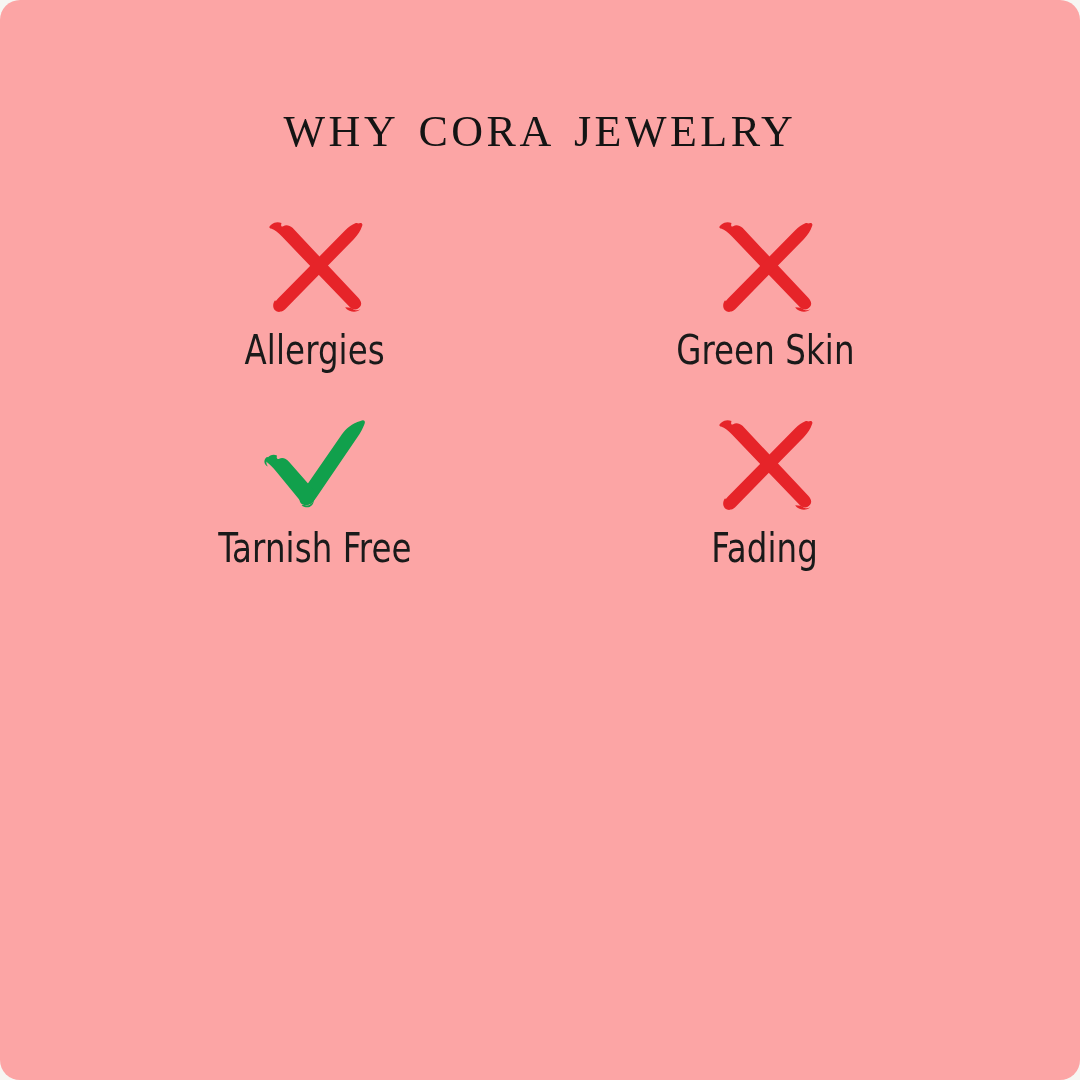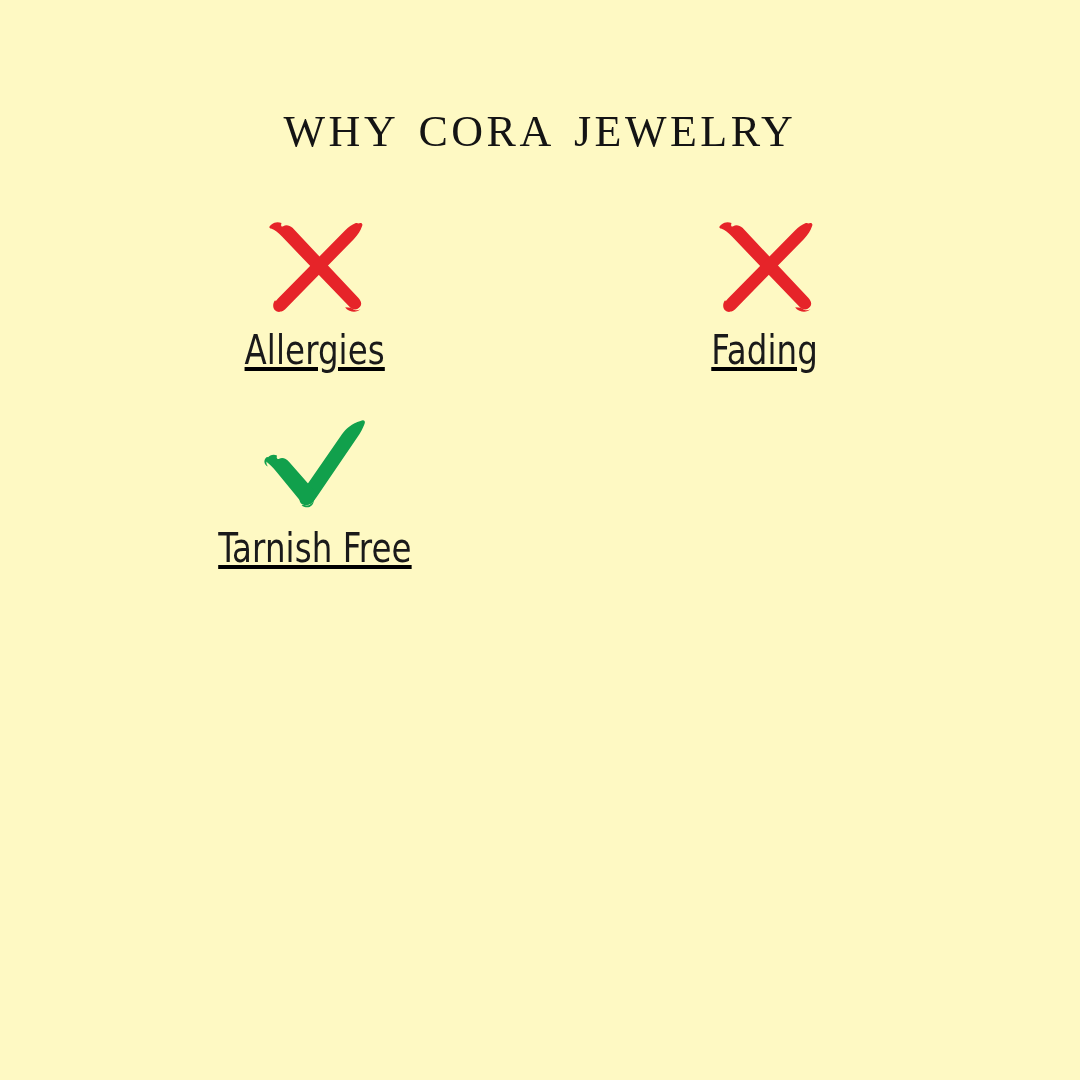--- a/index.html
+++ b/index.html
@@ -52,21 +52,20 @@
     grid-auto-rows: 198px;
     column-gap: 0px;
     row-gap: 0px;
   }
 
   .cell {
     display: flex;
     flex-direction: column;
     align-items: center;
     justify-content: flex-start;
-    text-decoration: underline;
   }
 
   .icon-wrap {
     width: 112px;
     height: 104px;
     display: flex;
     align-items: center;
     justify-content: center;
   }
   .icon-wrap svg {
@@ -89,21 +88,21 @@
     transform-origin: center center;
   }
 
   
   .col-left  .icon-wrap { transform: translateX(0px); }
   .col-right .icon-wrap { transform: translateX(0px); }
 </style>
 </head>
 <body style="background: rgb(247, 246, 243);">
 
-<div class="poster" style="background: #fef9c3;">
+<div class="poster" style="background: #fca5a5; border-radius: 20px;">
 
   <div class="title" style="color: rgb(20, 20, 20);">Why Cora Jewelry</div>
 
   <div class="grid">
 
     <div class="cell col-left">
       <span class="icon-wrap">
         <svg viewBox="0 0 112 104" xmlns="http://www.w3.org/2000/svg" aria-hidden="true">
           <g fill="#e62429">
             <path d="M12.5 10.5 C16 7.5 19.5 7.8 22.5 9.0 C21.6 11.6 22.4 13.4 24.2 12.2
@@ -122,21 +121,20 @@
                      C88.3 95.9 87.0 94.6 86.2 93.2 Z"></path>
             <path d="M18.2 89.6 C17.2 93.8 18.4 96.8 21.6 97.9 C17.0 98.4 13.8 95.4 14.2 90.8
                      C14.4 88.8 15.2 87.2 16.2 86.2 Z"></path>
           </g>
         </svg>
       </span>
       <span class="cell-label" style="color: rgb(26, 26, 26);">Allergies</span>
     </div>
 
 
-
     <div class="cell col-left">
       <span class="icon-wrap">
         <svg viewBox="0 0 112 104" xmlns="http://www.w3.org/2000/svg" aria-hidden="true">
           <g fill="#e62429">
             <path d="M12.5 10.5 C16 7.5 19.5 7.8 22.5 9.0 C21.6 11.6 22.4 13.4 24.2 12.2
                      C27.0 10.4 30.5 11.2 33.5 13.8
                      L99.5 84.0 C102.3 87.1 103.0 90.2 101.2 92.6
                      C98.6 96.1 94.8 96.6 91.2 93.6
                      L23.0 22.6 C19.0 18.4 16.0 16.0 12.0 14.6
                      C9.6 13.8 10.0 12.4 12.5 10.5 Z"></path>
@@ -146,21 +144,21 @@
                      C14.6 91.2 15.6 88.0 19.0 84.6
                      L86.0 16.5 C89.6 12.9 93.0 10.4 96.3 9.2
                      C97.2 8.9 98.2 8.9 99.0 9.5 Z"></path>
             <path d="M91.8 93.8 C95.5 96.7 98.9 97.2 101.4 95.0 C99.0 97.6 95.0 98.6 90.5 96.8
                      C88.3 95.9 87.0 94.6 86.2 93.2 Z"></path>
             <path d="M18.2 89.6 C17.2 93.8 18.4 96.8 21.6 97.9 C17.0 98.4 13.8 95.4 14.2 90.8
                      C14.4 88.8 15.2 87.2 16.2 86.2 Z"></path>
           </g>
         </svg>
       </span>
-      <span class="cell-label" style="color: rgb(26, 26, 26);">Fading</span>
+      <span class="cell-label" style="color: rgb(26, 26, 26);">Green Skin</span>
     </div>
 
     <div class="cell col-right">
       <span class="icon-wrap">
         <svg viewBox="0 0 112 104" xmlns="http://www.w3.org/2000/svg" aria-hidden="true">
           <g fill="#11a04c">
             <path d="M101.5 9.0 C104.5 7.2 106.8 8.6 105.6 11.8
                      C104.0 16.2 101.6 20.6 98.2 25.6
                      L57.0 86.0 C52.8 92.1 48.2 94.6 44.0 92.6
                      C40.2 90.8 39.4 86.6 42.0 81.4
@@ -177,17 +175,43 @@
             <path d="M44.6 92.8 C48.8 94.6 52.6 92.6 55.0 88.2 C54.4 93.4 50.4 96.4 45.6 95.0
                      C44.2 94.6 43.2 93.9 42.6 93.0 Z"></path>
             <path d="M9.6 45.8 C7.0 48.6 6.6 51.8 8.8 54.4 C5.2 52.6 4.4 48.8 6.8 46.0
                      C7.6 45.0 8.6 44.6 9.6 45.8 Z"></path>
           </g>
         </svg>
       </span>
       <span class="cell-label" style="color: rgb(26, 26, 26);">Tarnish Free</span>
     </div>
 
+    <div class="cell col-left">
+      <span class="icon-wrap">
+        <svg viewBox="0 0 112 104" xmlns="http://www.w3.org/2000/svg" aria-hidden="true">
+          <g fill="#e62429">
+            <path d="M12.5 10.5 C16 7.5 19.5 7.8 22.5 9.0 C21.6 11.6 22.4 13.4 24.2 12.2
+                     C27.0 10.4 30.5 11.2 33.5 13.8
+                     L99.5 84.0 C102.3 87.1 103.0 90.2 101.2 92.6
+                     C98.6 96.1 94.8 96.6 91.2 93.6
+                     L23.0 22.6 C19.0 18.4 16.0 16.0 12.0 14.6
+                     C9.6 13.8 10.0 12.4 12.5 10.5 Z"></path>
+            <path d="M99.0 9.5 C102.2 8.2 104.0 9.4 103.2 11.8
+                     C101.4 17.2 99.0 20.6 95.0 25.0
+                     L26.2 95.2 C22.6 98.8 18.6 98.2 16.4 94.4
+                     C14.6 91.2 15.6 88.0 19.0 84.6
+                     L86.0 16.5 C89.6 12.9 93.0 10.4 96.3 9.2
+                     C97.2 8.9 98.2 8.9 99.0 9.5 Z"></path>
+            <path d="M91.8 93.8 C95.5 96.7 98.9 97.2 101.4 95.0 C99.0 97.6 95.0 98.6 90.5 96.8
+                     C88.3 95.9 87.0 94.6 86.2 93.2 Z"></path>
+            <path d="M18.2 89.6 C17.2 93.8 18.4 96.8 21.6 97.9 C17.0 98.4 13.8 95.4 14.2 90.8
+                     C14.4 88.8 15.2 87.2 16.2 86.2 Z"></path>
+          </g>
+        </svg>
+      </span>
+      <span class="cell-label" style="color: rgb(26, 26, 26);">Fading</span>
+    </div>
+
 
 
 
   </div>
 </div>
 
 </body></html>

